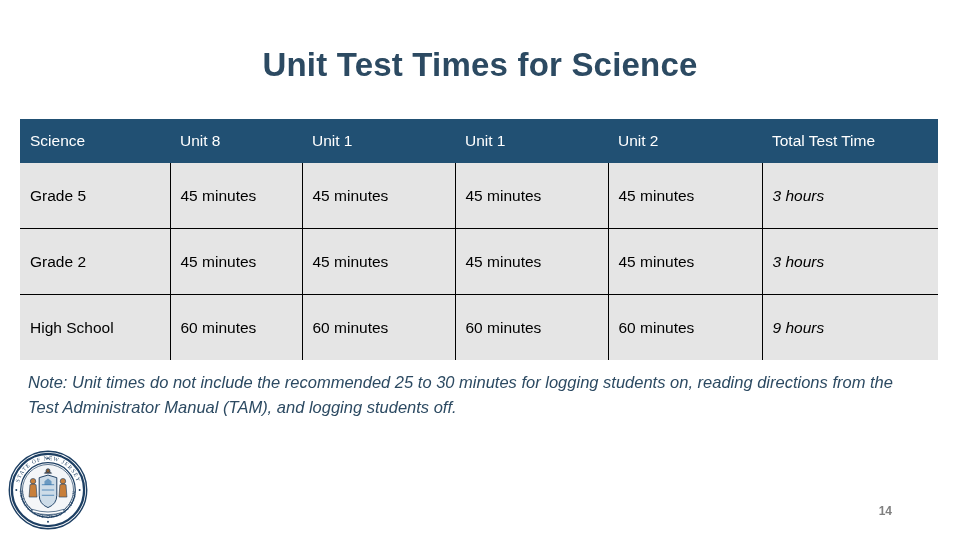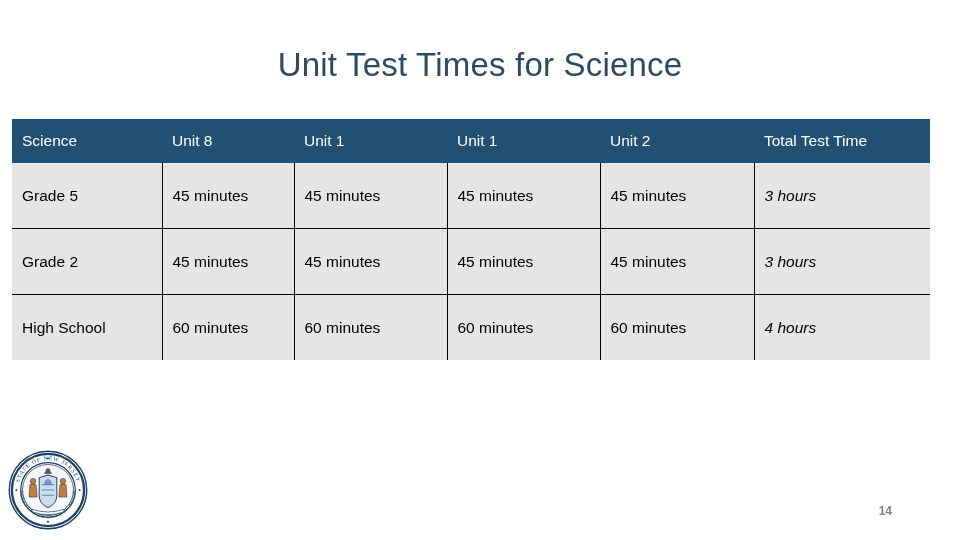--- a/index.html
+++ b/index.html
@@ -22,31 +22,31 @@
   }
 
   
   .slide-title {
     position: absolute;
     top: 44px;
     left: 0;
     width: 960px;
     text-align: center;
     font-size: 33px;
-    font-weight: 400;
+    font-weight: 700;
     color: #2c4a62;
     letter-spacing: 0.2px;
     line-height: 42px;
   }
 
   
   .table-wrap {
     position: absolute;
     top: 119px;
-    left: 12px;
+    left: 20px;
     width: 918px;
   }
   table.times {
     width: 918px;
     border-collapse: collapse;
     table-layout: fixed;
   }
   table.times col.c0 { width: 150px; }
   table.times col.c1 { width: 132px; }
   table.times col.c2 { width: 153px; }
@@ -162,26 +162,27 @@
           <td>45 minutes</td>
           <td>45 minutes</td>
           <td class="last-col">3 hours</td>
         </tr>
         <tr class="last-row">
           <td class="first-col">High School</td>
           <td>60 minutes</td>
           <td>60 minutes</td>
           <td>60 minutes</td>
           <td>60 minutes</td>
-          <td class="last-col">4 hours</td>
+          <td class="last-col">9 hours</td>
         </tr>
       </tbody>
     </table>
   </div>
 
+  <div class="note">Note: Unit times do not include the recommended 25 to 30 minutes for logging students on, reading directions from the Test Administrator Manual (TAM), and logging students off.</div>
 
   <div class="seal">
     <svg viewBox="0 0 100 100" width="88" height="88" aria-hidden="true">
       <defs>
         <path id="arcTop" d="M 16,50 A 34,34 0 0 1 84,50"></path>
         <path id="arcBot" d="M 18,50 A 32,32 0 0 0 82,50"></path>
       </defs>
       <circle cx="50" cy="50" r="44" fill="#ffffff" stroke="#1d3f63" stroke-width="1.6"></circle>
       <circle cx="50" cy="50" r="41" fill="#ffffff" stroke="#1d3f63" stroke-width="2.6"></circle>
       <circle cx="50" cy="50" r="31" fill="#ffffff" stroke="#1d3f63" stroke-width="1.4"></circle>

